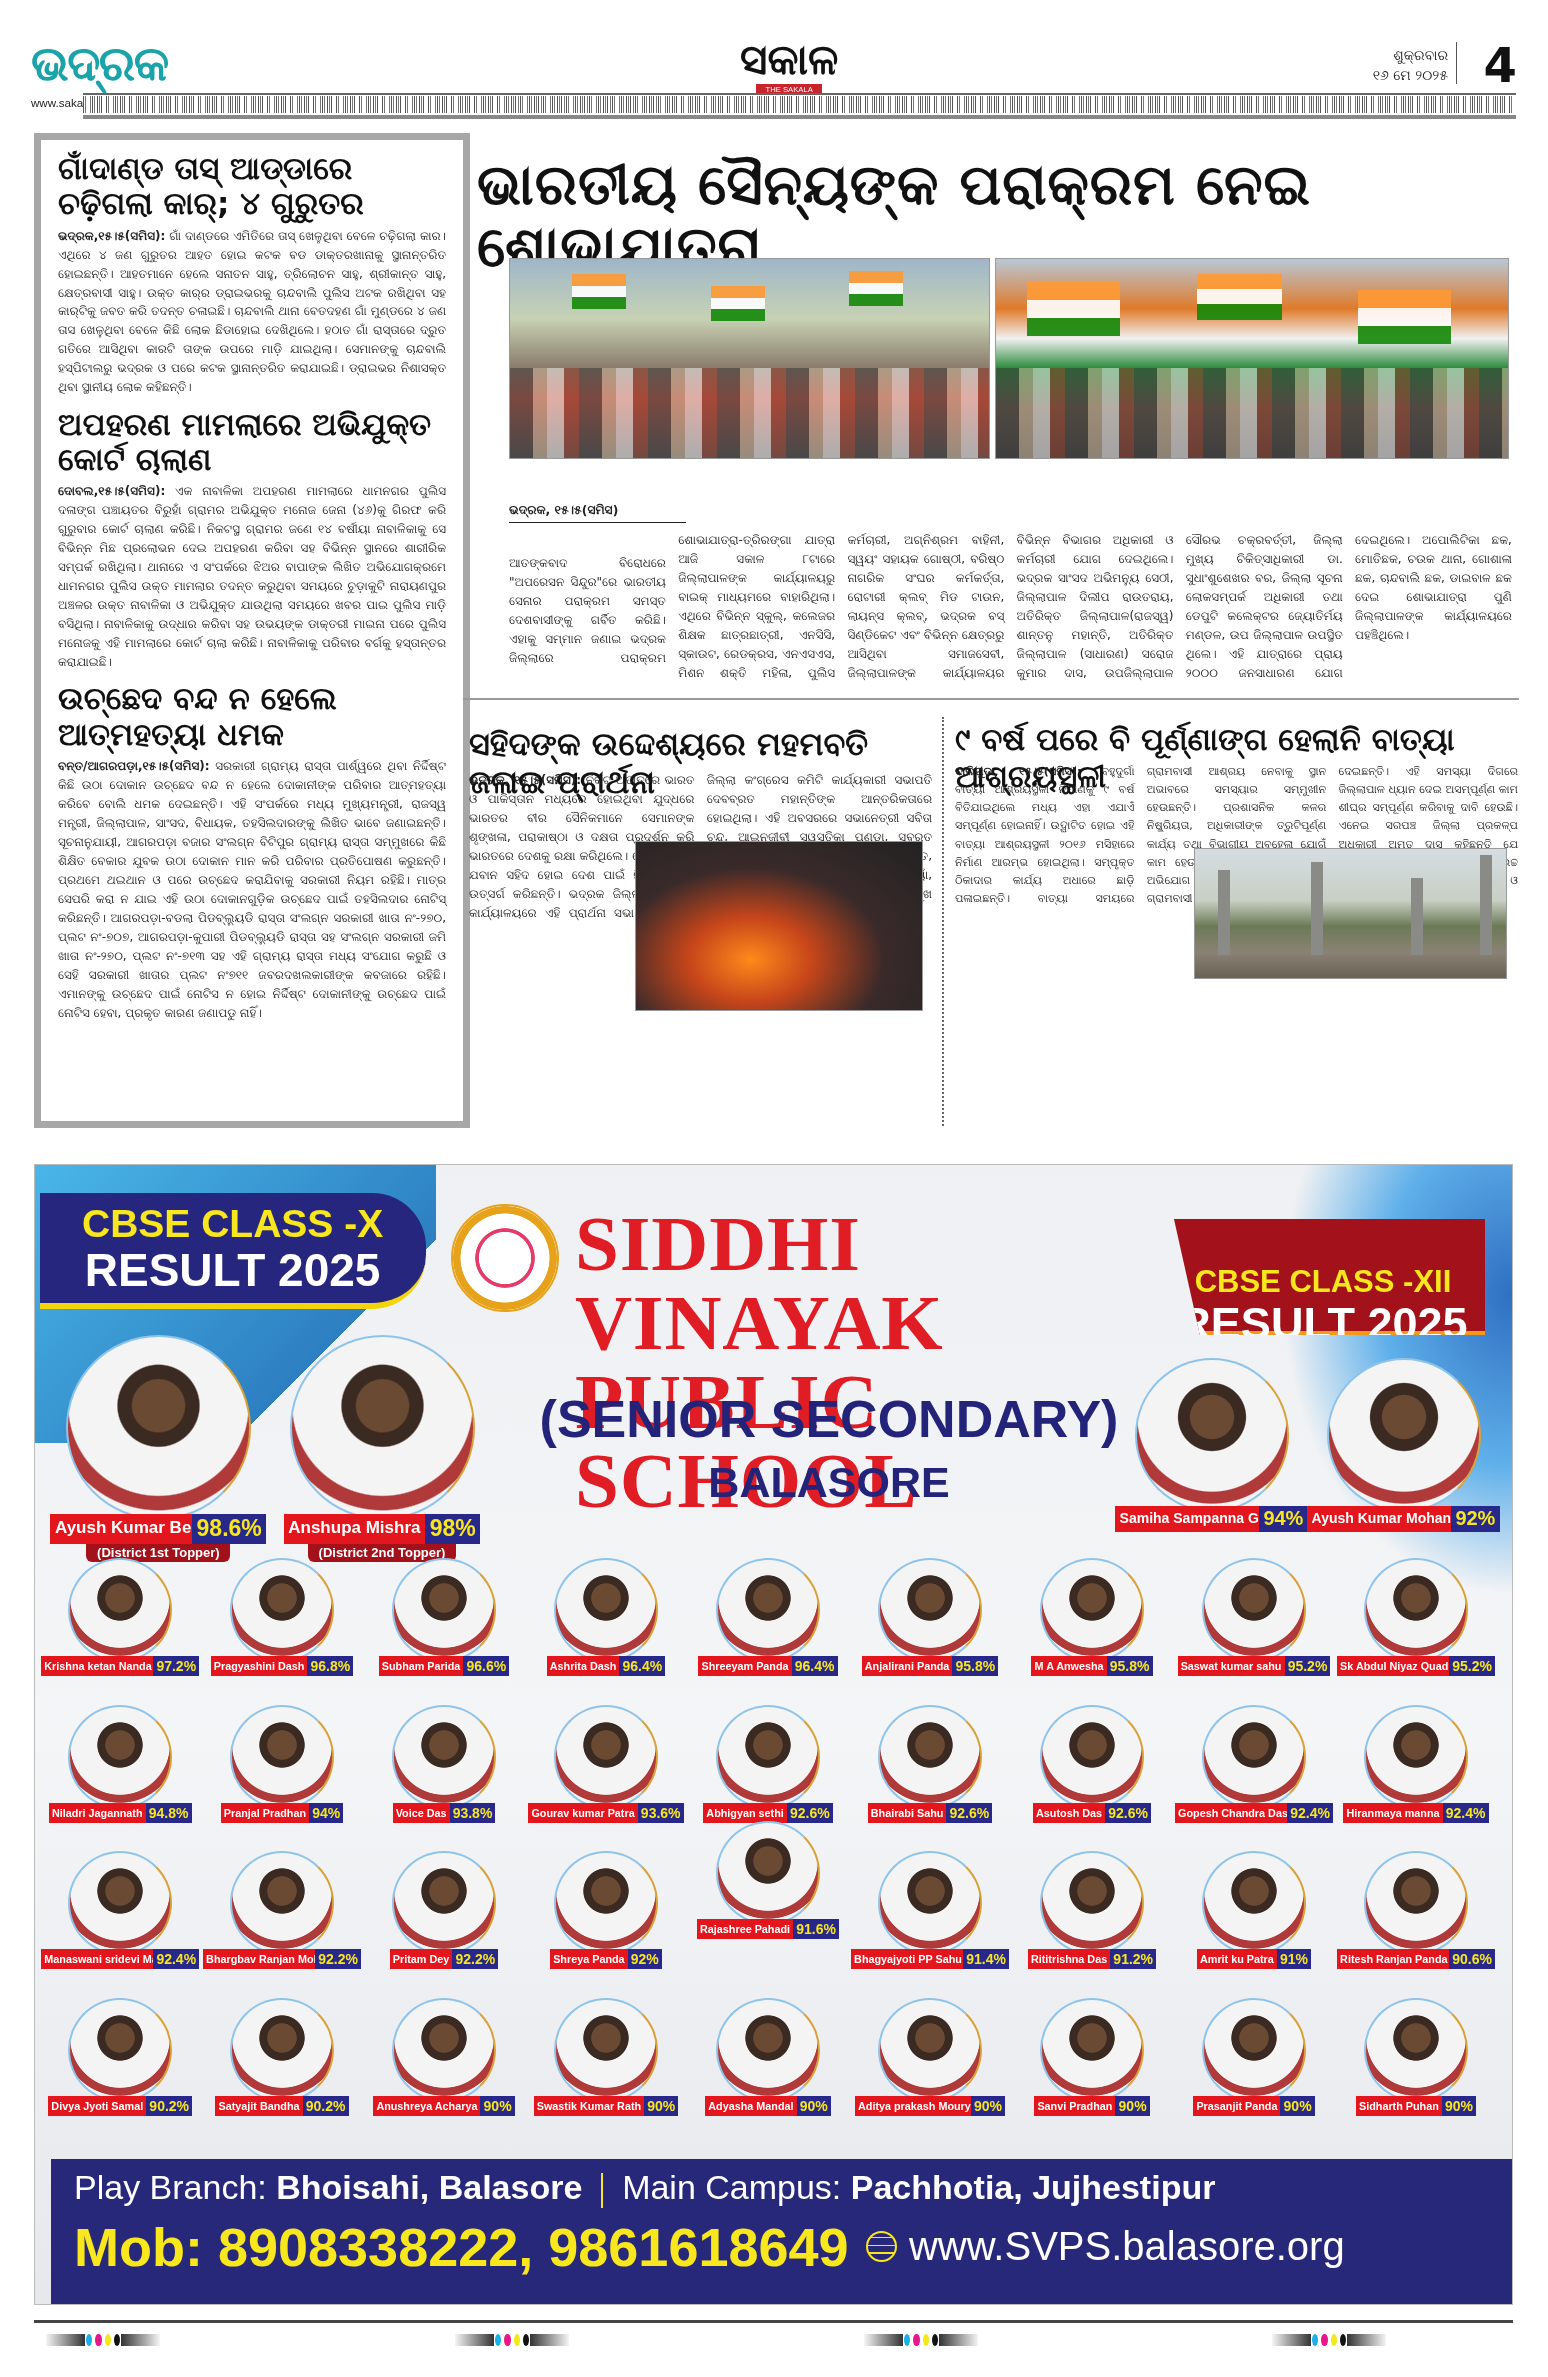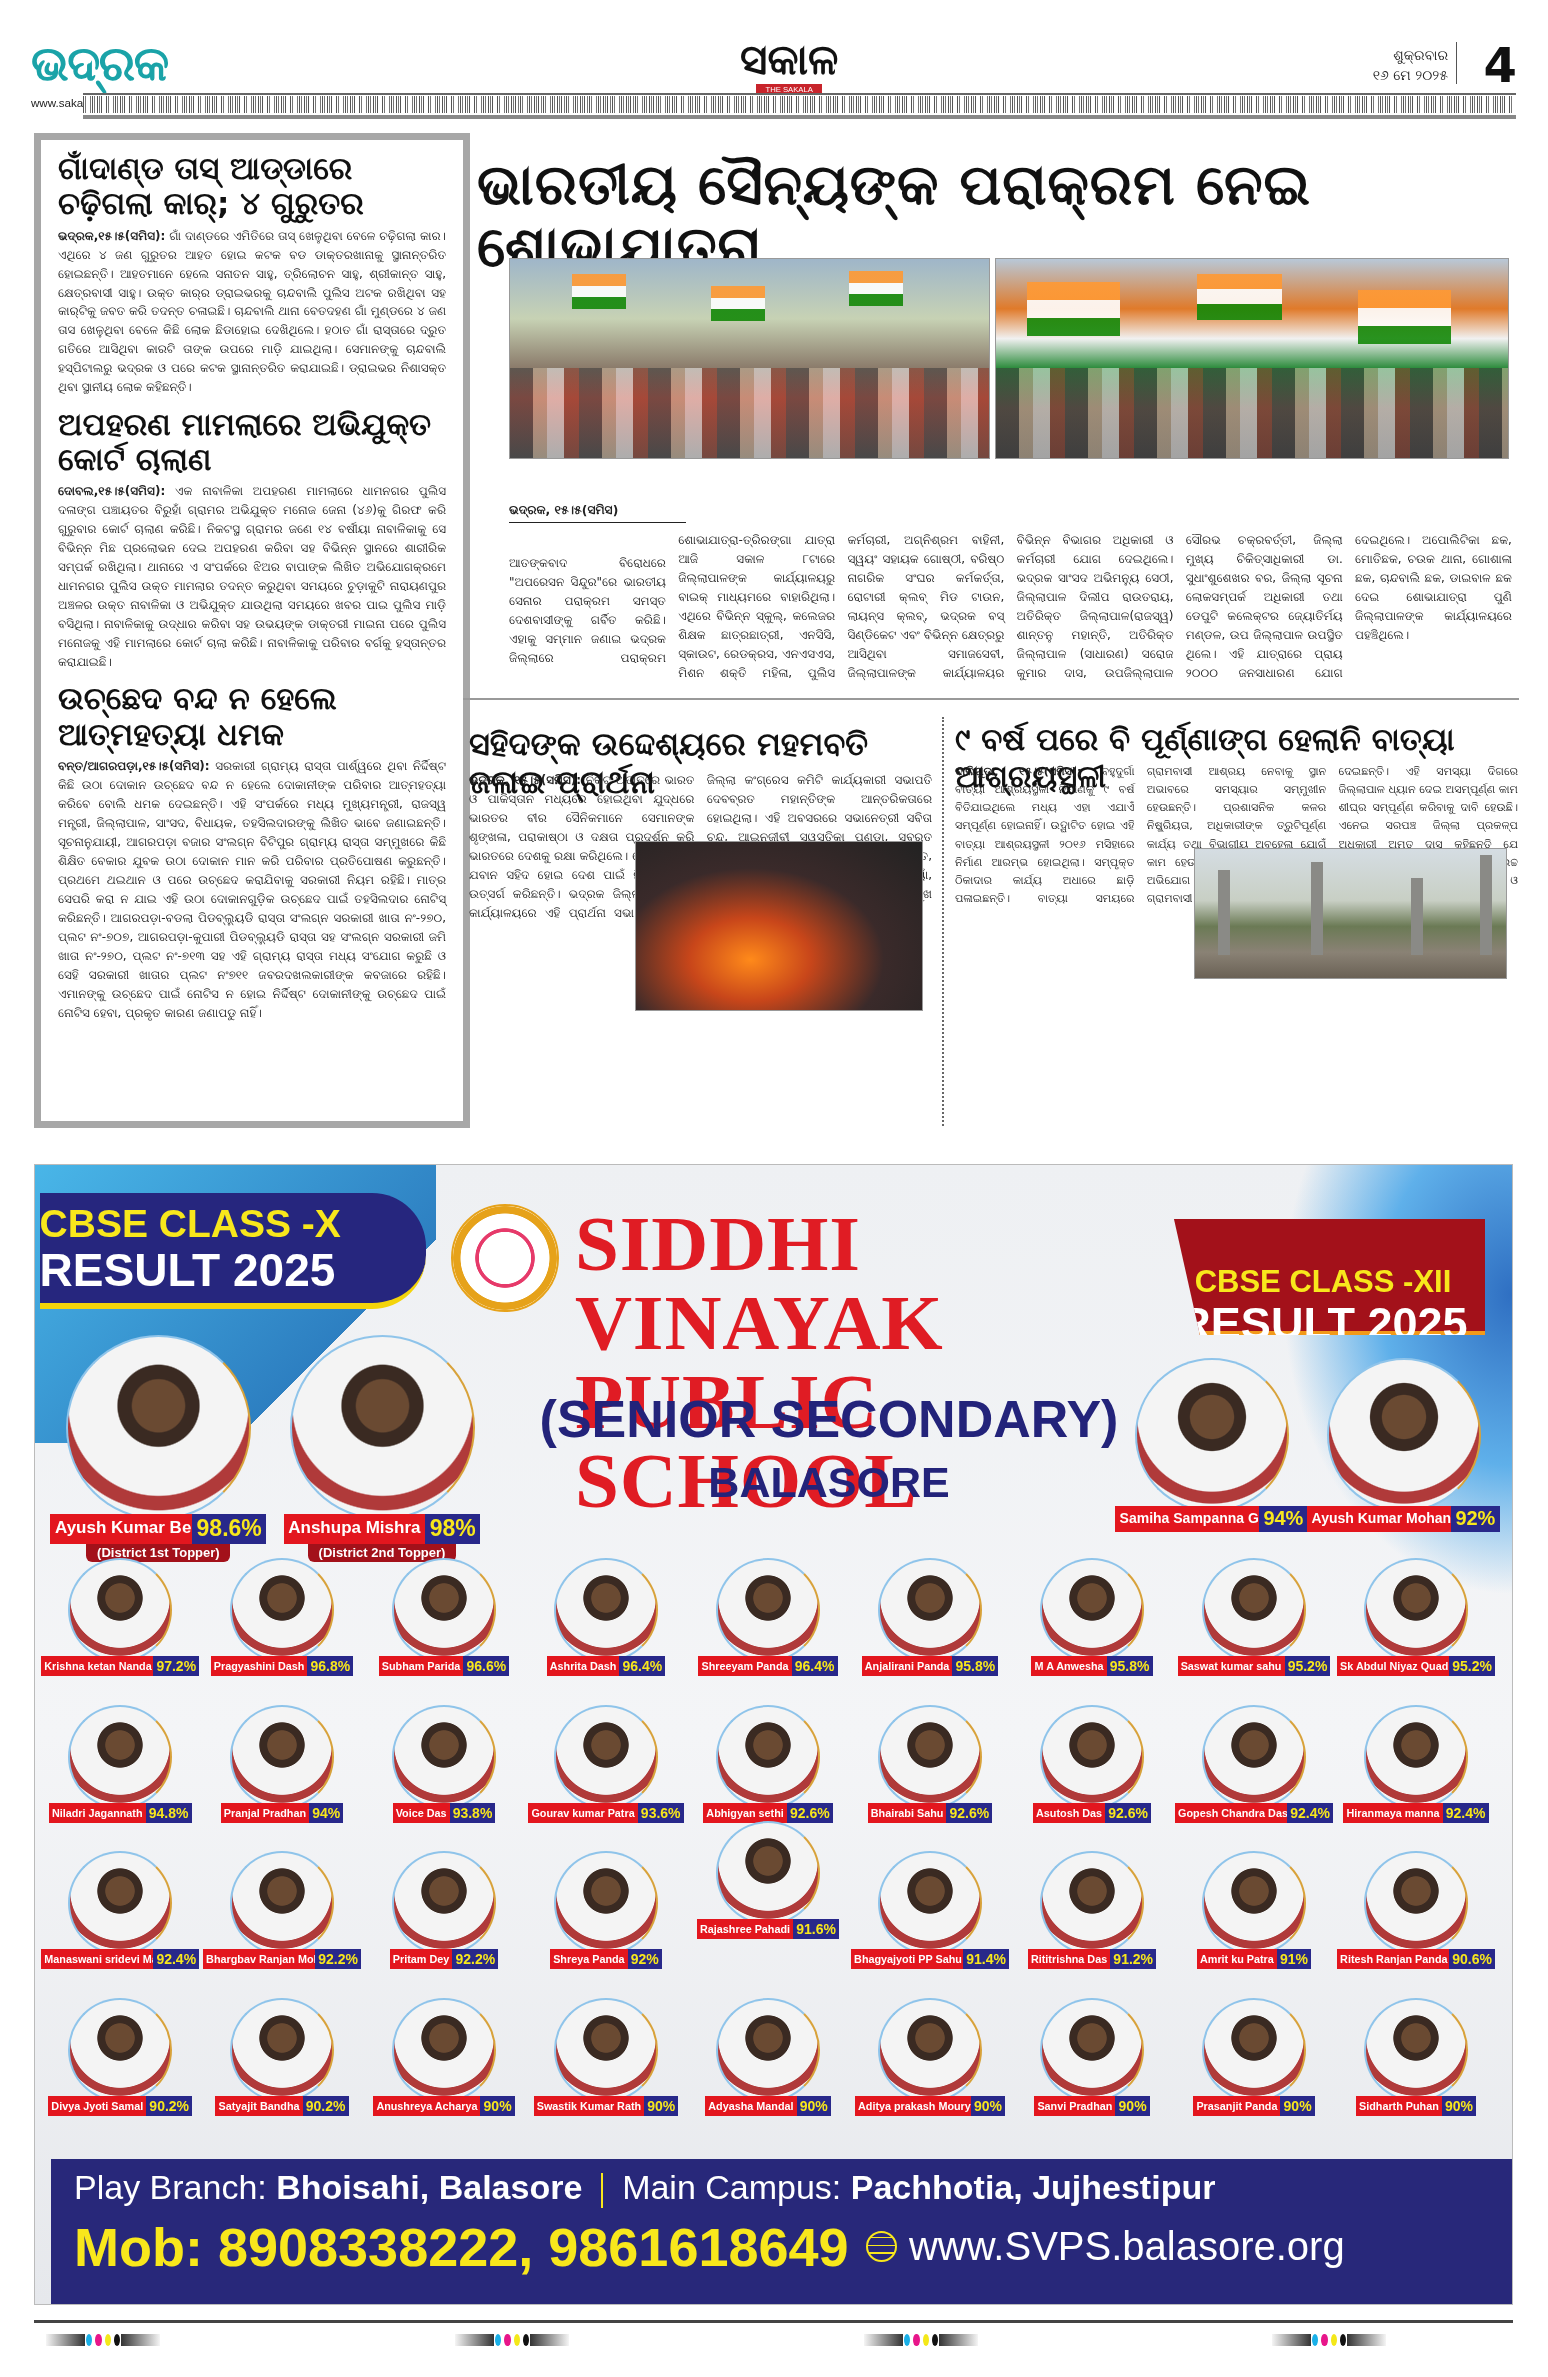--- a/index.html
+++ b/index.html
@@ -53,21 +53,21 @@
   .story3-hl { position: absolute; left: 955px; top: 721px; width: 571px; font-size: 31px; font-weight: bold; color: #111; }
   .story3-text { position: absolute; left: 955px; top: 763px; width: 563px; column-count: 3; column-gap: 12.3px; font-size: 11.2px; line-height: 1.62; text-align: justify; color: #222; }
   .photo-4 { position: absolute; left: 1194px; top: 848px; width: 313px; height: 131px; border: 0.8px solid #999;
     background: linear-gradient(180deg, #d5dde3 0%, #c8cfc4 40%, #6b7a55 60%, #8a8275 80%, #6a6155 100%); }
   .photo-4 .pillar { position: absolute; bottom: 23px; width: 12.3px; background: #8a8a86; }
 
   
   .ad { position: absolute; left: 34px; top: 1164px; width: 1479px; height: 1141px; background: linear-gradient(180deg, #eef0f3 0%, #f4f5f7 50%, #e6e8ec 100%); border: 0.8px solid #bbb; overflow: hidden; }
   .ad-corner-left { position: absolute; left: 0; top: 0; width: 401px; height: 278px; background: linear-gradient(135deg, #49b6e8 0%, #2d7fc1 70%, transparent 70%); }
   .ad-corner-right { position: absolute; right: 0; top: 0; width: 231px; height: 432px; background: radial-gradient(ellipse at 100% 30%, #2f6fc2 0%, #5fb0ea 40%, transparent 70%); }
-  .cbse-x { position: absolute; left: 4.6px; top: 28px; width: 386px; height: 116px; background: #26267e; border-radius: 0 54px 54px 0; border-bottom: 6.2px solid #f4d40a; text-align: left; padding-top: 9.3px; }
+  .cbse-x { position: absolute; left: 4.6px; top: 28px; width: 386px; height: 116px; background: #26267e; border-radius: 0 54px 54px 0; border-bottom: 6.2px solid #f4d40a; text-align: center; padding-top: 9.3px; }
   .cbse-x .t1 { font-family: "Liberation Sans", sans-serif; font-weight: bold; font-size: 39px; color: #f8e71c; }
   .cbse-x .t2 { font-family: "Liberation Sans", sans-serif; font-weight: bold; font-size: 46px; color: #fff; line-height: 1.05; }
   .school-logo { position: absolute; left: 416px; top: 39px; width: 108px; height: 108px; border-radius: 50%; background: radial-gradient(circle, #fff 0 35%, #e63a6a 36% 40%, #fff 41% 60%, #e6a21a 61% 70%, #fff 71%); border: 2.3px solid #e6a21a; }
   .school-name { position: absolute; left: 540px; top: 39px; width: 586px; text-align: left; font-family: Liberation Serif, serif; font-weight: bold; color: #e01c24; font-size: 79px; line-height: 1.0; letter-spacing: 0.8px; }
   .school-sub { position: absolute; left: 447px; top: 224px; width: 694px; text-align: center; font-family: "Liberation Sans", sans-serif; font-weight: bold; color: #23237a; font-size: 52px; }
   .school-city { position: absolute; left: 447px; top: 293px; width: 694px; text-align: center; font-family: "Liberation Sans", sans-serif; font-weight: bold; color: #23237a; font-size: 43px; }
   .cbse-xii { position: absolute; left: 1126px; top: 54px; width: 324px; height: 116px; background: #a3111a; border-bottom: 4.6px solid #f29a1a; clip-path: polygon(4% 0, 100% 0, 100% 100%, 12% 100%); text-align: center; padding-top: 10.8px; }
   .cbse-xii .t1 { font-family: "Liberation Sans", sans-serif; font-weight: bold; font-size: 31px; color: #f8e71c; margin-top: 34px; }
   .cbse-xii .t2 { font-family: "Liberation Sans", sans-serif; font-weight: bold; font-size: 45px; color: #fff; line-height: 1.05; }
 

